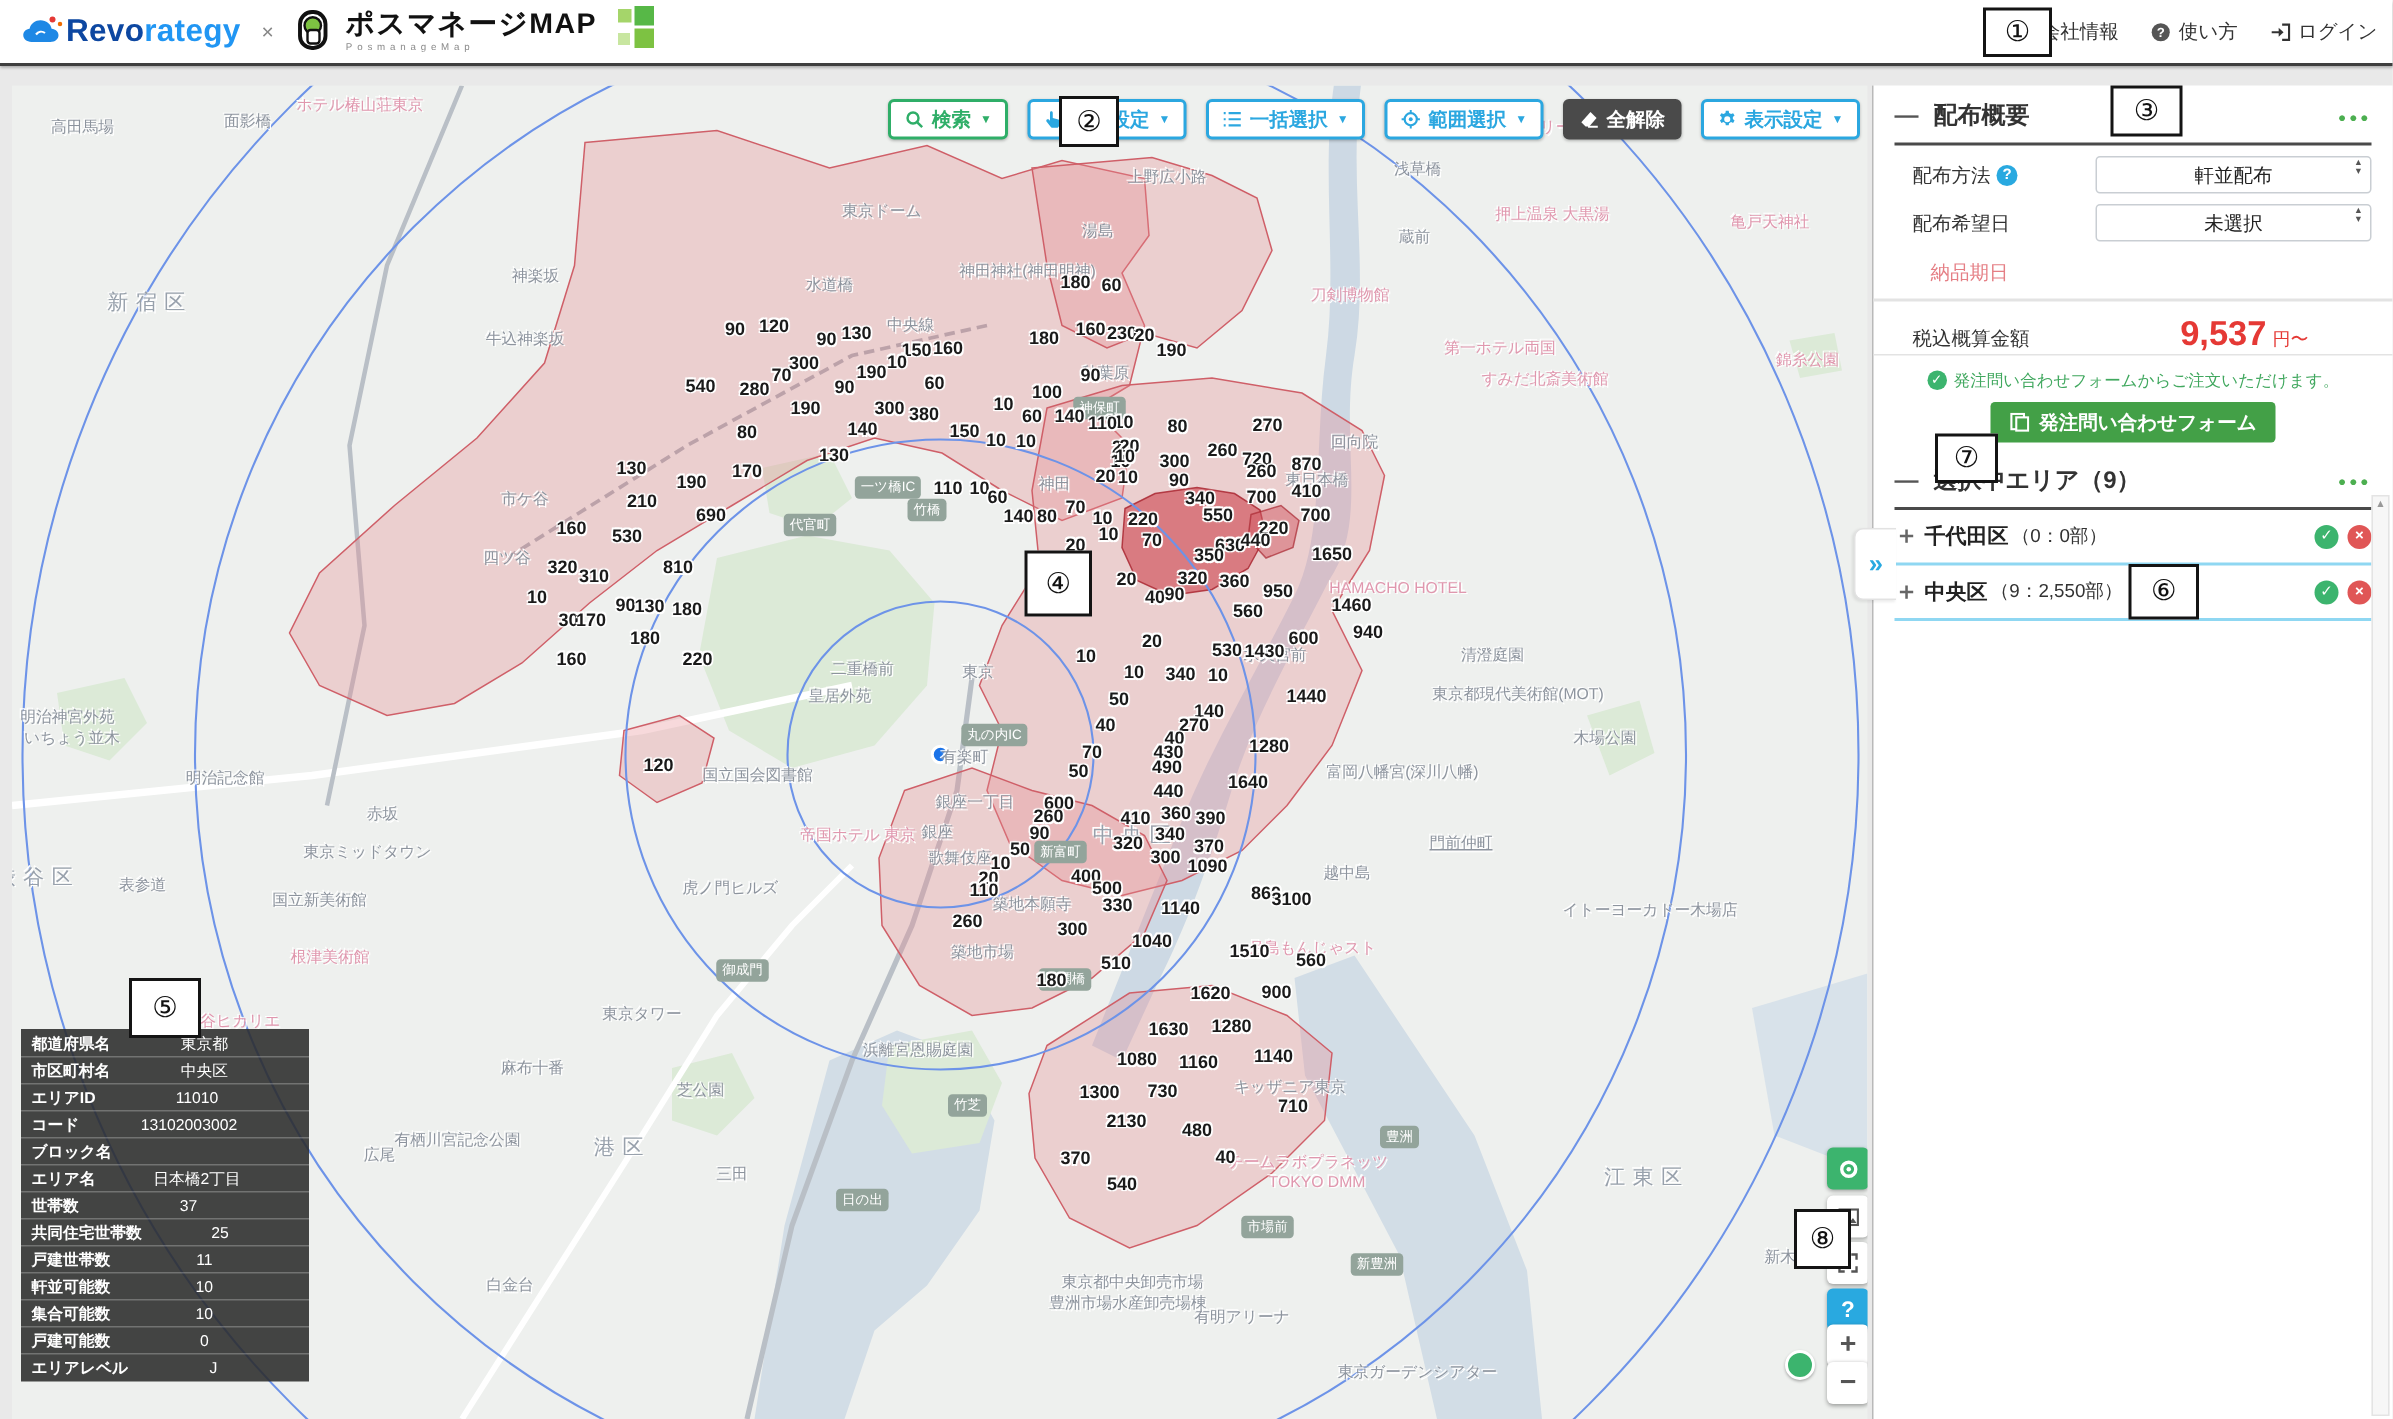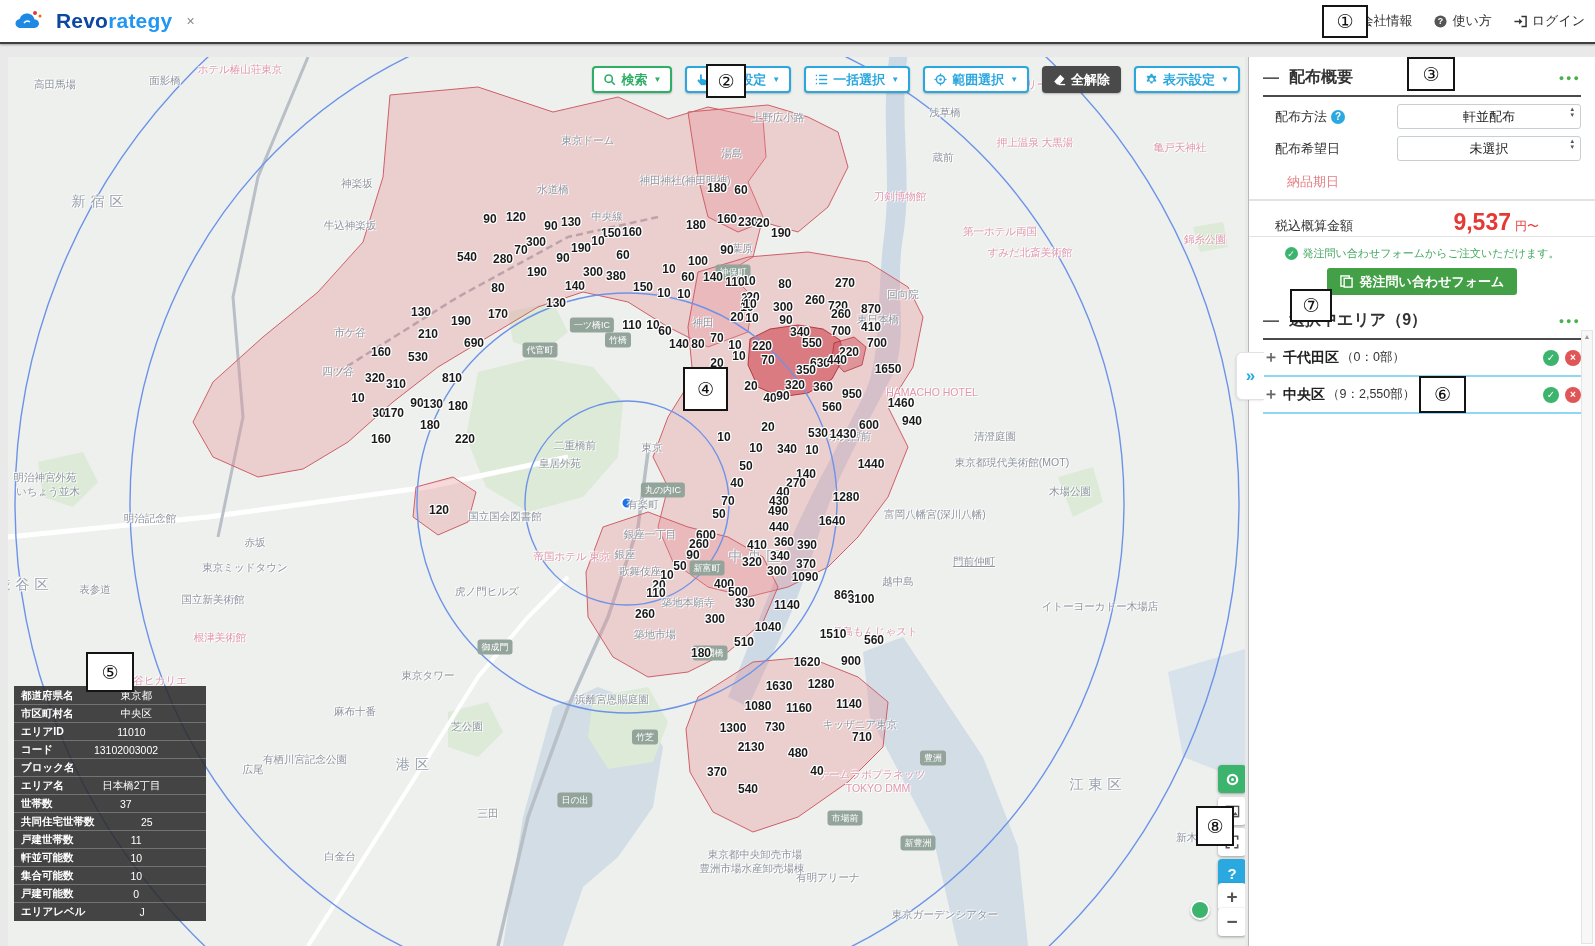--- a/index.html
+++ b/index.html
@@ -1,21 +1,21 @@
 <!DOCTYPE html>
 <html><head>
 <meta charset="utf-8">
 <style>
   html,body{margin:0;padding:0}
   body{width:1595px;height:946px;position:relative;overflow:hidden;background:#e9e9e9;
        font-family:"Liberation Sans","DejaVu Sans",sans-serif;-webkit-font-smoothing:antialiased}
   
   .hdr{position:absolute;left:0;top:0;width:1595px;height:42px;background:#fff;z-index:60;
        border-bottom:2px solid #3f3f3f;box-shadow:0 1px 2px rgba(0,0,0,.3);display:flex;align-items:center}
-  .brand1{display:flex;align-items:center;gap:12px;margin-left:14px}
+  .brand1{display:flex;align-items:center;gap:0;margin-left:14px}
   .b1-main{font-size:21px;font-weight:bold;color:#0d47a1;letter-spacing:.2px}
   .b1-main i{font-style:normal;color:#2196f3}
   .brand-x{margin:0 14px;color:#888;font-size:14px}
   .brand2{display:flex;align-items:center;gap:8px}
   .b2-text{display:flex;flex-direction:column;line-height:1}
   .b2-main{font-size:19px;font-weight:900;color:#111;letter-spacing:1px}
   .b2-sub{font-size:6.5px;color:#8a8a8a;letter-spacing:3.2px;margin-top:3px}
   .pixels{position:relative;width:40px;height:34px;margin-left:4px}
   .pixels span{position:absolute;display:block}
   .hlinks{display:flex;align-items:center;gap:22px;margin-left:auto;margin-right:10px}
@@ -104,20 +104,37 @@
   <div class="brand1">
     <svg width="30" height="24" viewBox="0 0 30 24">
       <circle cx="21" cy="4" r="2" fill="#e53935"></circle>
         <circle cx="26" cy="7" r="1.5" fill="#ef6c00"></circle>
       <path d="M7 19c-3.2 0-5.5-2-5.5-4.6 0-2.3 1.8-4 4.2-4.3C6.6 6.6 9.6 4.5 13 4.5c3.9 0 6.8 2.4 7.4 5.7 2.6.2 4.6 1.9 4.6 4.3 0 2.6-2.3 4.5-5.4 4.5z" fill="#1e88e5"></path>
       <path d="M10 14c1.5-2 4-2.5 6-1" stroke="#fff" stroke-width="1.4" fill="none"></path>
     </svg>
     <span class="b1-main"><span>Revo</span><i>rategy</i></span>
   </div>
   <span class="brand-x">×</span>
+  <div class="brand2">
+    <svg width="26" height="30" viewBox="0 0 26 30">
+      <rect x="3" y="2" width="17" height="24" rx="8" fill="none" stroke="#111" stroke-width="2.6"></rect>
+      <circle cx="11.5" cy="11" r="5.5" fill="#7dc242" stroke="#111" stroke-width="1.6"></circle>
+      <rect x="8" y="14" width="8" height="9" rx="2" fill="#fff" stroke="#111" stroke-width="1.6"></rect>
+    </svg>
+    <span class="b2-text">
+      <span class="b2-main">ポスマネージMAP</span>
+      <span class="b2-sub">PosmanageMap</span>
+    </span>
+    <span class="pixels">
+      <span style="left:2px;top:2px;width:9px;height:9px;background:#a5d56a"></span>
+      <span style="left:13px;top:0;width:13px;height:13px;background:#57b847"></span>
+      <span style="left:13px;top:15px;width:13px;height:13px;background:#7dc242"></span>
+      <span style="left:2px;top:18px;width:8px;height:8px;background:#c8e6a0"></span>
+    </span>
+  </div>
   <div class="hlinks">
       <div class="hlink">
         <span>
           <svg width="13" height="13" viewBox="0 0 14 14">
             <path d="M2 13V2h6v11M10 13V6h3v7M0 13h14" stroke="#333" stroke-width="1.3" fill="none"></path>
             <g fill="#333">
               <rect x="3.4" y="3.5" width="1.4" height="1.4"></rect>
               <rect x="5.5" y="3.5" width="1.4" height="1.4"></rect>
               <rect x="3.4" y="6" width="1.4" height="1.4"></rect>
               <rect x="5.5" y="6" width="1.4" height="1.4"></rect>
@@ -573,21 +590,21 @@
     <div class="lbl g" style="left: 632px; top: 515px;">歌舞伎座</div>
     <div class="lbl b" style="left: 699px; top: 511px;">新富町</div>
     <div class="lbl p" style="left: 564px; top: 500px;">帝国ホテル 東京</div>
     <div class="lbl g" style="left: 497px; top: 460px;">国立国会図書館</div>
     <div class="lbl g" style="left: 479px; top: 535px;">虎ノ門ヒルズ</div>
     <div class="lbl b" style="left: 487px; top: 590px;">御成門</div>
     <div class="lbl g" style="left: 420px; top: 619px;">東京タワー</div>
     <div class="lbl g" style="left: 459px; top: 670px;">芝公園</div>
     <div class="lbl b" style="left: 637px; top: 680px;">竹芝</div>
     <div class="lbl b" style="left: 567px; top: 743px;">日の出</div>
-    <div class="lbl g" style="left: 480px; top: 757px;">三田</div>
+    <div class="lbl g" style="left: 480px; top: 726px;">三田</div>
     <div class="lbl g" style="left: 332px; top: 800px;">白金台</div>
     <div class="lbl g" style="left: 245px; top: 713px;">広尾</div>
     <div class="lbl g" style="left: 297px; top: 703px;">有栖川宮記念公園</div>
     <div class="lbl g" style="left: 347px; top: 655px;">麻布十番</div>
     <div class="lbl g" style="left: 205px; top: 543px;">国立新美術館</div>
     <div class="lbl g" style="left: 237px; top: 511px;">東京ミッドタウン</div>
     <div class="lbl g" style="left: 247px; top: 486px;">赤坂</div>
     <div class="lbl g" style="left: 142px; top: 462px;">明治記念館</div>
     <div class="lbl g" style="left: 37px; top: 421px;">明治神宮外苑</div>
     <div class="lbl g" style="left: 40px; top: 435px;">いちょう並木</div>

